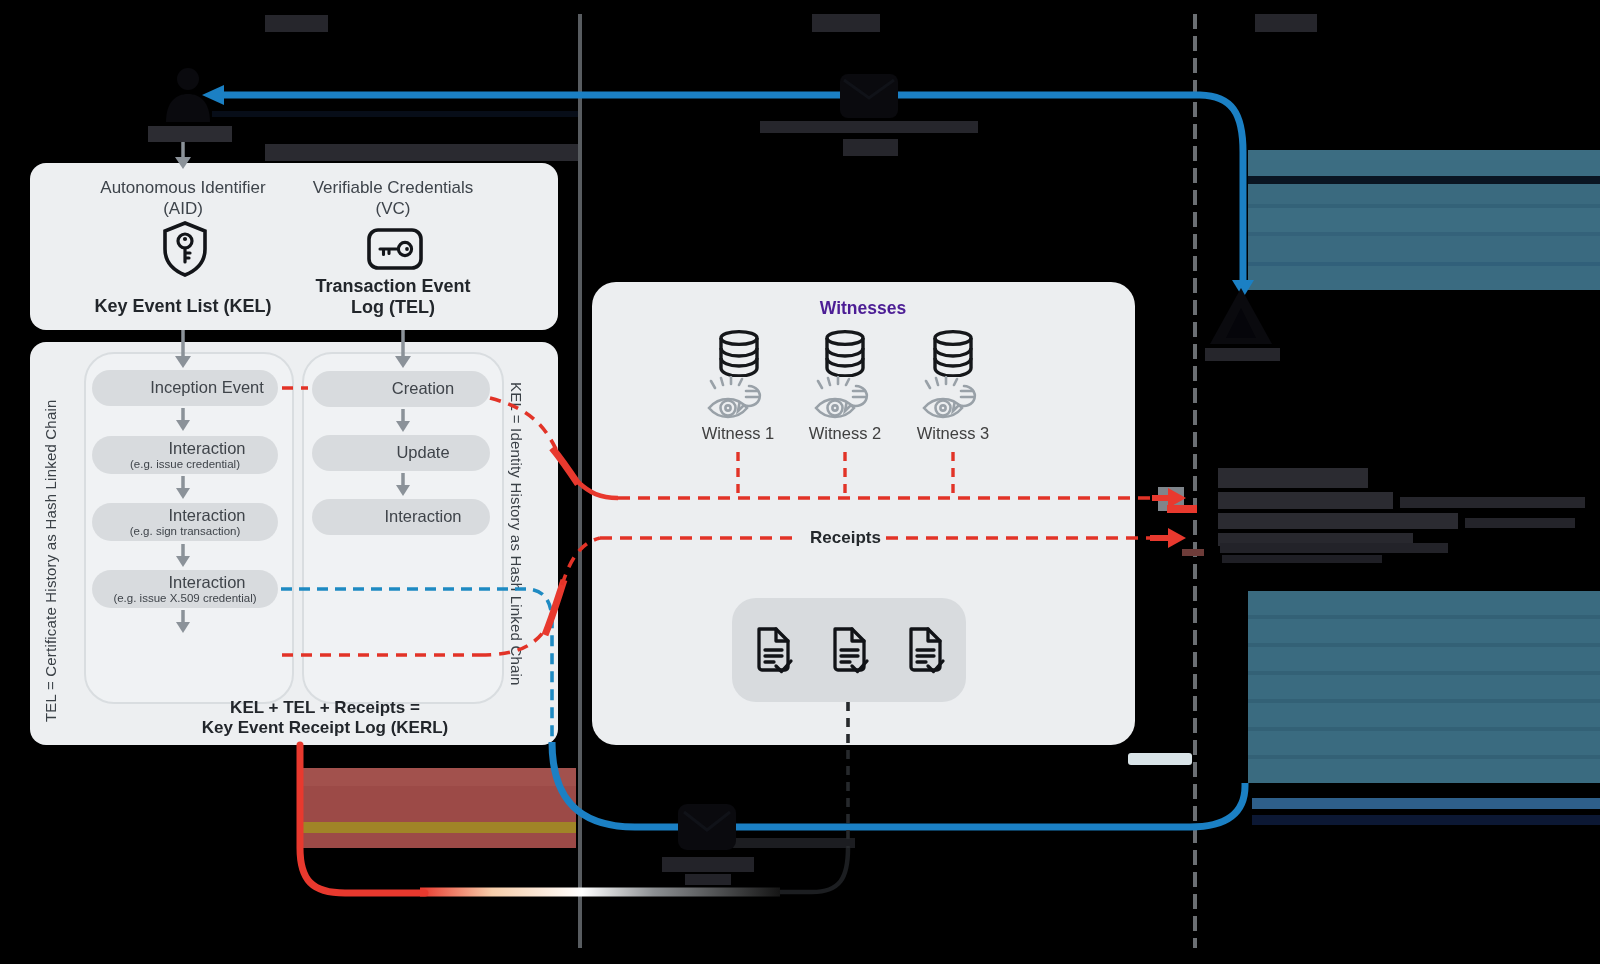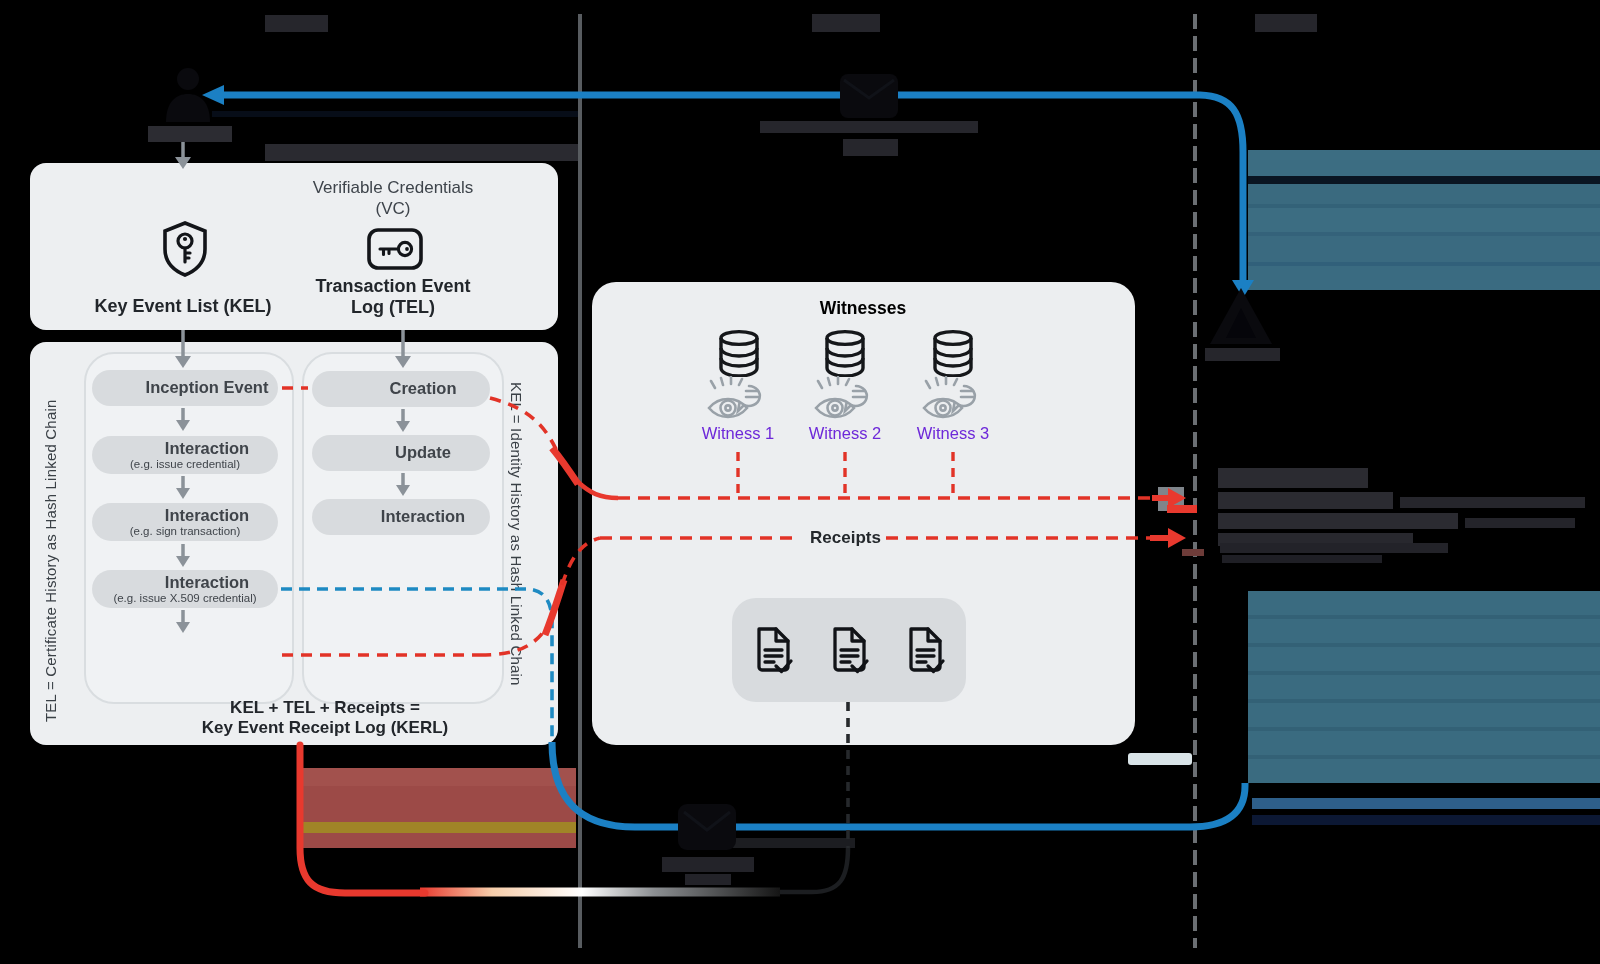--- a/index.html
+++ b/index.html
@@ -3,30 +3,30 @@
 <meta charset="utf-8">
 <style>
   html,body{margin:0;padding:0;background:#000;}
   #canvas{position:relative;width:1600px;height:964px;background:#000;overflow:hidden;
           font-family:"Liberation Sans",sans-serif;}
   .abs{position:absolute;}
   .panel{background:#edeff1;border-radius:16px;}
   .subpanel{background:#f0f2f4;border:2px solid #d9dde0;border-radius:30px;}
   .pill{background:#d8dbde;border-radius:26px;display:flex;flex-direction:column;
         align-items:center;justify-content:center;color:#3f444a;}
-  .pill .main{font-size:16.5px;font-weight:700;line-height:1.05;margin-left:44px;}
+  .pill .main{font-size:16.5px;font-weight:400;line-height:1.05;margin-left:44px;}
   .pill .sub{font-size:11.5px;font-weight:400;margin-top:1px;}
   .ctext{text-align:center;}
   .title-sm{font-size:17px;color:#3e444b;line-height:1.22;}
   .title-bold{font-size:18px;font-weight:700;color:#22262b;line-height:1.18;}
   .vlabel{font-size:15px;color:#3a4046;white-space:nowrap;letter-spacing:.2px;}
   .vl-up{writing-mode:vertical-rl;transform:rotate(180deg);}
   .vl-down{writing-mode:vertical-rl;}
   .redact{background:#26262c;}
-  .witlabel{font-size:16.5px;color:#6d28d9;}
+  .witlabel{font-size:16.5px;color:#404040;}
   svg{display:block;}
   .nofit{pointer-events:none;}
 </style>
 </head>
 <body>
 
 <div id="canvas">
 
   <div class="abs" style="left:1248px;top:150px;width:352px;height:140px;
               background:linear-gradient(180deg,#3c6d82 0 26px,#0a1522 26px 34px,#3a6a7f 34px 54px,#336278 54px 58px,#3c6d82 58px 82px,#34627a 82px 86px,#3a6a80 86px 112px,#31607a 112px 116px,#3a6b81 116px 140px);"></div>
@@ -59,20 +59,21 @@
   <div class="abs" style="left:1220px;top:543px;width:228px;height:10px;background:#232329;"></div>
   <div class="abs" style="left:1222px;top:555px;width:160px;height:8px;background:#1f1f25;"></div>
 
   <div class="abs" style="left:700px;top:838px;width:155px;height:10px;background:#1c1d21;"></div>
   <div class="abs" style="left:662px;top:857px;width:92px;height:15px;background:#232329;"></div>
   <div class="abs" style="left:685px;top:874px;width:46px;height:11px;background:#232329;"></div>
 
   <div class="abs" style="left:1158px;top:487px;width:26px;height:24px;background:#7f858b;"></div>
 
   <div class="abs panel" style="left:30px;top:163px;width:528px;height:167px;">
+    <div class="abs ctext title-sm" style="left:58px;top:15px;width:190px;">Autonomous Identifier (AID)</div>
     <div class="abs ctext title-sm" style="left:268px;top:15px;width:190px;">Verifiable Credentials (VC)</div>
 
     <div class="abs" style="left:131px;top:57px;">
       <svg width="48" height="58" viewBox="0 0 48 58">
         <path d="M24 3 L44 11 V29 C44 43 34 51 24 55 C14 51 4 43 4 29 V11 Z" fill="none" stroke="#131519" stroke-width="3.6"></path>
         <circle cx="24" cy="21" r="7" fill="none" stroke="#131519" stroke-width="3.2"></circle>
         <circle cx="24" cy="19" r="2.1" fill="#131519"></circle>
         <path d="M24 28 V42 M24 33 h5 M24 38 h4" fill="none" stroke="#131519" stroke-width="3.2" stroke-linecap="round"></path>
       </svg>
     </div>
@@ -121,21 +122,21 @@
     </div>
     <div class="abs pill" style="left:282px;top:157px;width:178px;height:36px;">
       <div class="main">Interaction</div>
     </div>
 
     <div class="abs ctext title-bold" style="left:95px;top:376px;width:400px;font-size:17px;">Key Event Receipt Log (KERL)</div>
     <div class="abs ctext title-bold" style="left:95px;top:356px;width:400px;font-size:17px;">KEL + TEL + Receipts =</div>
   </div>
 
   <div class="abs" style="left:592px;top:282px;width:543px;height:463px;background:#eceef0;border-radius:24px;">
-    <div class="abs ctext" style="left:171px;top:16px;width:200px;font-size:17.5px;font-weight:700;color:#000000;">Witnesses</div>
+    <div class="abs ctext" style="left:171px;top:16px;width:200px;font-size:17.5px;font-weight:700;color:#4c1d95;">Witnesses</div>
 
     <div class="abs" style="left:124px;top:47px;">
       <svg width="46" height="48" viewBox="0 0 46 48">
         <path d="M5 9 V39 C5 43.5 13 47 23 47 C33 47 41 43.5 41 39 V9" fill="none" stroke="#15171a" stroke-width="3.4"></path>
         <ellipse cx="23" cy="9" rx="18" ry="6.4" fill="none" stroke="#15171a" stroke-width="3.4"></ellipse>
         <path d="M5 19 C5 23.5 13 27 23 27 C33 27 41 23.5 41 19 M5 29 C5 33.5 13 37 23 37 C33 37 41 33.5 41 29" fill="none" stroke="#15171a" stroke-width="3.4"></path>
       </svg>
     </div>
     <div class="abs" style="left:113px;top:94px;">
       <svg width="66" height="52" viewBox="0 0 66 52">

